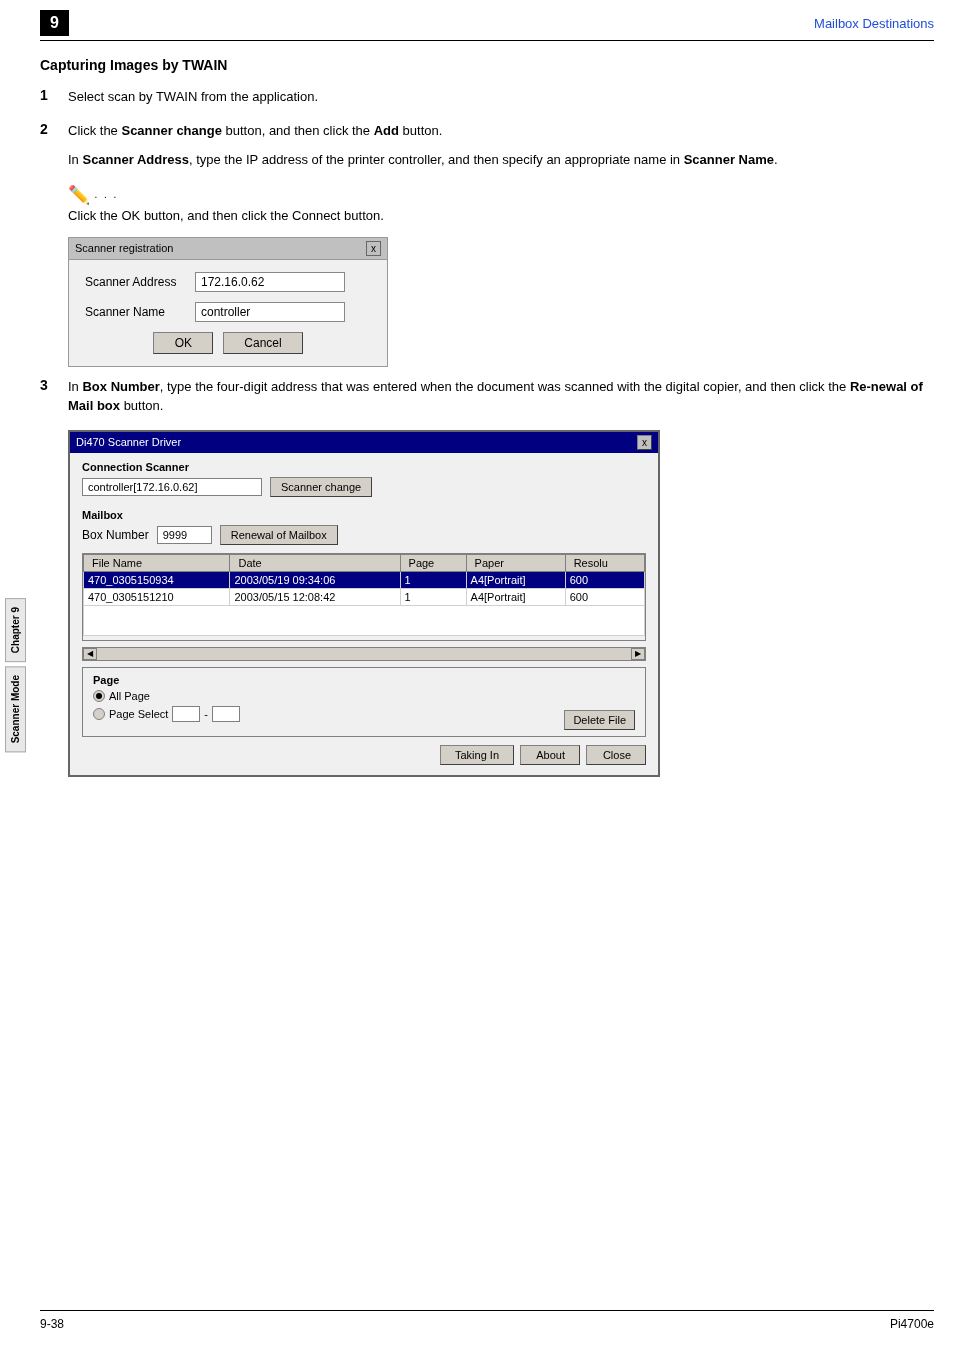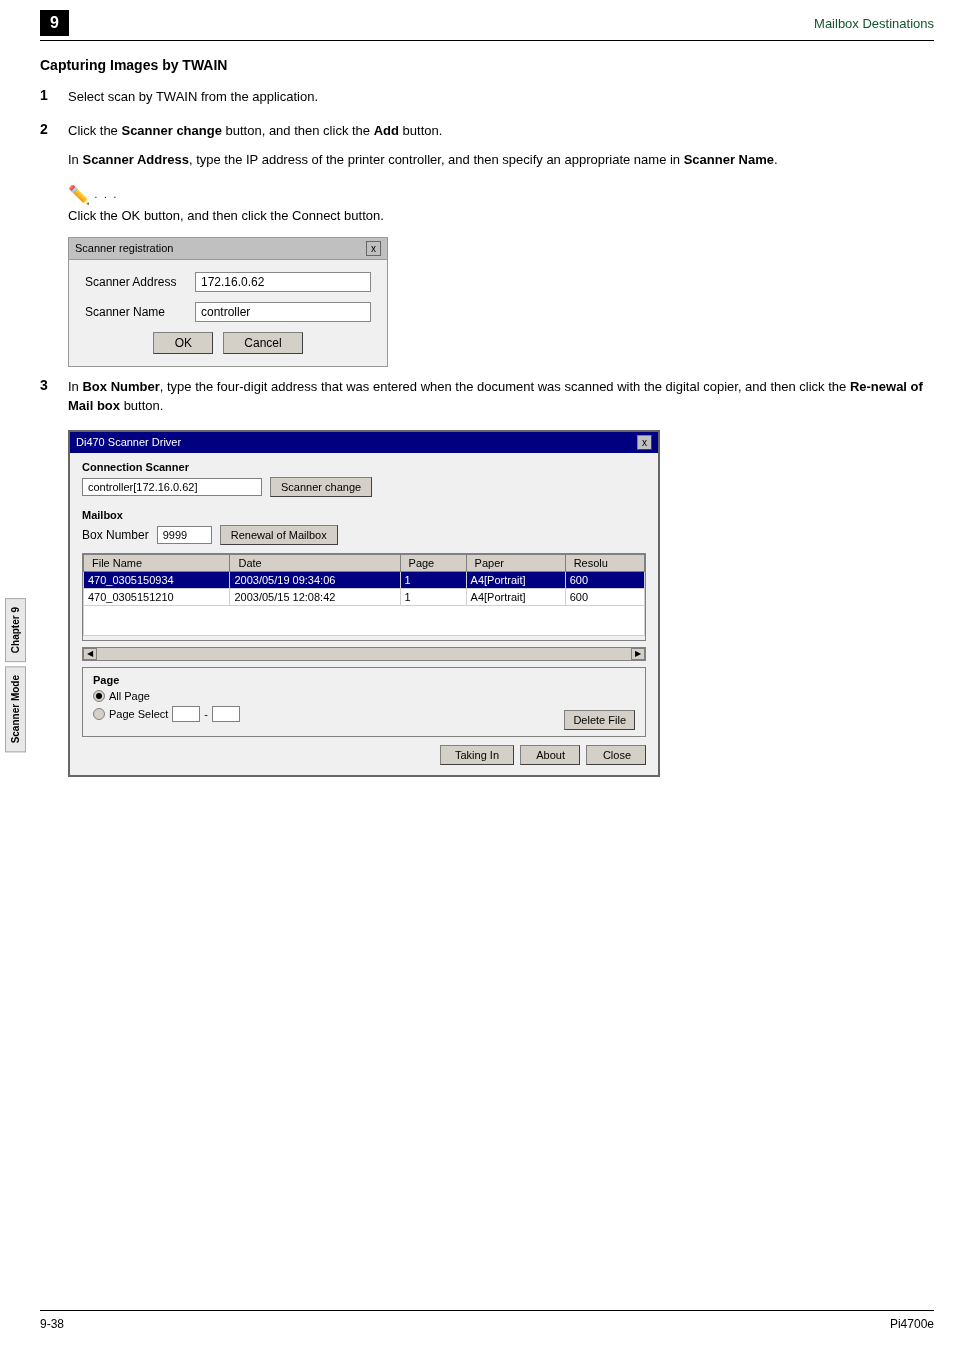--- a/index.html
+++ b/index.html
@@ -31,21 +31,21 @@
     }
     .chapter-badge {
       background: #000;
       color: #fff;
       font-weight: bold;
       font-size: 16px;
       padding: 4px 10px;
     }
     .header-title {
       font-size: 13px;
-      color: #14532d;
+      color: #1d4ed8;
     }
 
     
     .section-title {
       font-weight: bold;
       font-size: 14px;
       margin-bottom: 14px;
     }
 
     
@@ -122,21 +122,21 @@
     }
     .dialog-label {
       font-size: 12px;
       min-width: 110px;
     }
     .dialog-input {
       border: 1px solid #888;
       background: #fff;
       padding: 2px 5px;
       font-size: 12px;
-      width: 176px;
+      width: 150px;
     }
     .dialog-buttons {
       display: flex;
       justify-content: center;
       gap: 10px;
       margin-top: 8px;
     }
     .dialog-btn {
       background: #d4d0c8;
       border: 1px solid #808080;

